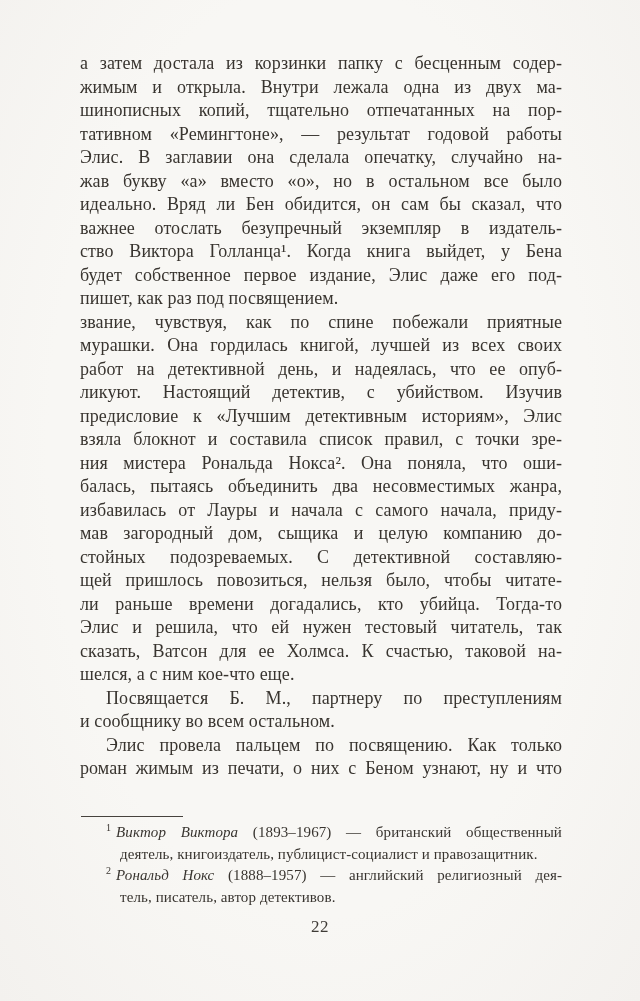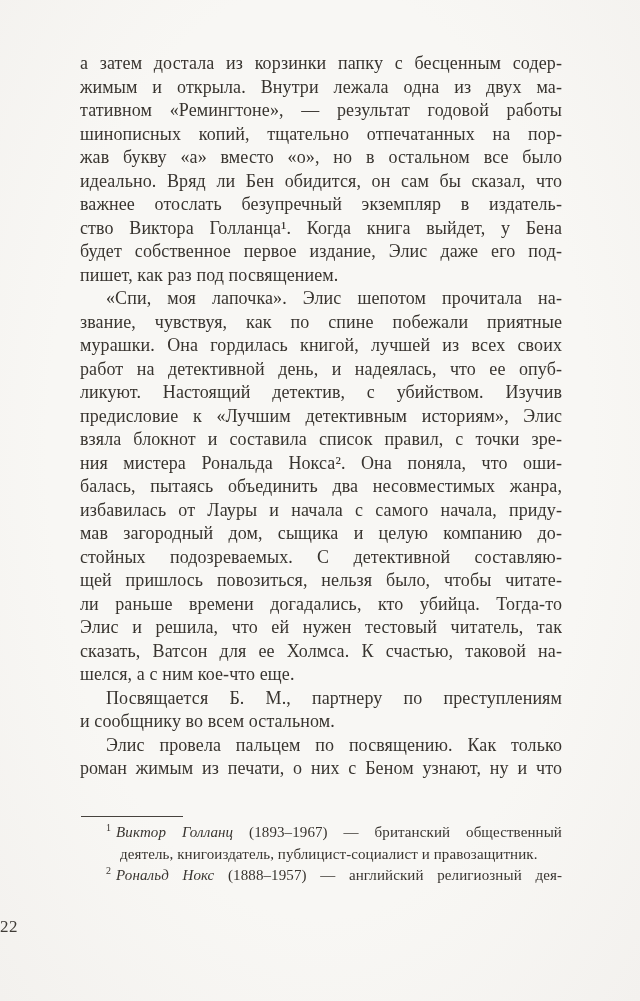--- a/index.html
+++ b/index.html
@@ -57,49 +57,49 @@
     font-size: 10px;
     line-height: 0;
     margin-right: 5px;
   }
   .it { font-style: italic; }
   .page-number {
     position: absolute;
     top: 917px;
     left: 0;
     width: 100%;
-    text-align: left;
+    text-align: center;
     font-size: 17px;
     line-height: 20px;
     color: #3f3b36;
     letter-spacing: 0.5px;
   }
 </style>
 </head>
 <body>
 
 <div class="page">
 
   <div class="body-text">
 
     <div class="para">
       <div class="line j">а затем достала из корзинки папку с бесценным содер-</div>
       <div class="line j">жимым и открыла. Внутри лежала одна из двух ма-</div>
+      <div class="line j">шинописных копий, тщательно отпечатанных на пор-</div>
       <div class="line j">тативном «Ремингтоне», — результат годовой работы</div>
-      <div class="line j">шинописных копий, тщательно отпечатанных на пор-</div>
+      <div class="line j">Элис. В заглавии она сделала опечатку, случайно на-</div>
       <div class="line j">жав букву «а» вместо «о», но в остальном все было</div>
       <div class="line j">идеально. Вряд ли Бен обидится, он сам бы сказал, что</div>
       <div class="line j">важнее отослать безупречный экземпляр в издатель-</div>
       <div class="line j">ство Виктора Голланца¹. Когда книга выйдет, у Бена</div>
       <div class="line j">будет собственное первое издание, Элис даже его под-</div>
       <div class="line last">пишет, как раз под посвящением.</div>
     </div>
 
     <div class="para">
-      <div class="line j indent">«Спи, моя лапочка». Элис шепотом прочитала на-</div>
       <div class="line j">звание, чувствуя, как по спине побежали приятные</div>
       <div class="line j">мурашки. Она гордилась книгой, лучшей из всех своих</div>
       <div class="line j">работ на детективной день, и надеялась, что ее опуб-</div>
       <div class="line j">ликуют. Настоящий детектив, с убийством. Изучив</div>
       <div class="line j">предисловие к «Лучшим детективным историям», Элис</div>
       <div class="line j">взяла блокнот и составила список правил, с точки зре-</div>
       <div class="line j">ния мистера Рональда Нокса². Она поняла, что оши-</div>
       <div class="line j">балась, пытаясь объединить два несовместимых жанра,</div>
       <div class="line j">избавилась от Лауры и начала с самого начала, приду-</div>
       <div class="line j">мав загородный дом, сыщика и целую компанию до-</div>
@@ -119,21 +119,22 @@
     <div class="para">
       <div class="line j indent">Элис провела пальцем по посвящению. Как только</div>
       <div class="line j">роман жимым из печати, о них с Беном узнают, ну и что</div>
     </div>
 
   </div>
 
   <div class="footnotes">
     <div class="fn-rule"></div>
 
-    <div class="fn-line j indent"><sup>1</sup><span class="it">Виктор Голланц</span><span> (1893–1967) — британский общественный</span></div>
+    <div class="fn-line j indent"><sup>1</sup><span class="it">Виктор Виктора</span><span> (1893–1967) — британский общественный</span></div>
     <div class="fn-line last">деятель, книгоиздатель, публицист-социалист и правозащитник.</div>
 
     <div class="fn-line j indent"><sup>2</sup><span class="it">Рональд Нокс</span><span> (1888–1957) — английский религиозный дея-</span></div>
+    <div class="fn-line last">тель, писатель, автор детективов.</div>
   </div>
 
   <div class="page-number">22</div>
 
 </div>
 
 </body></html>

